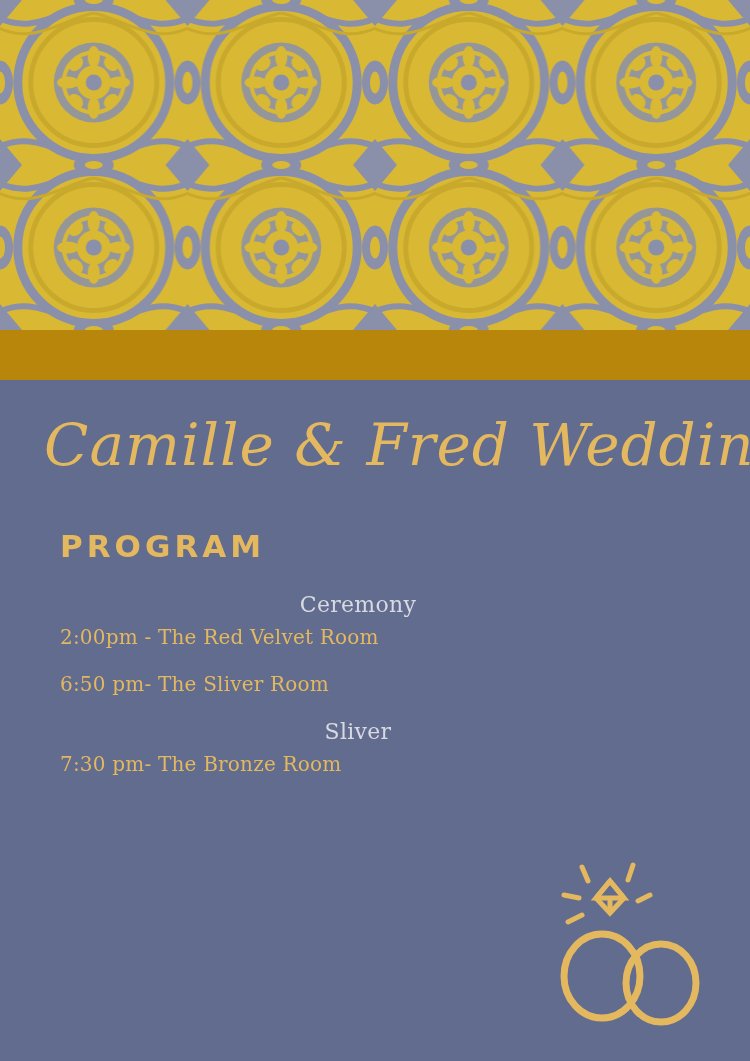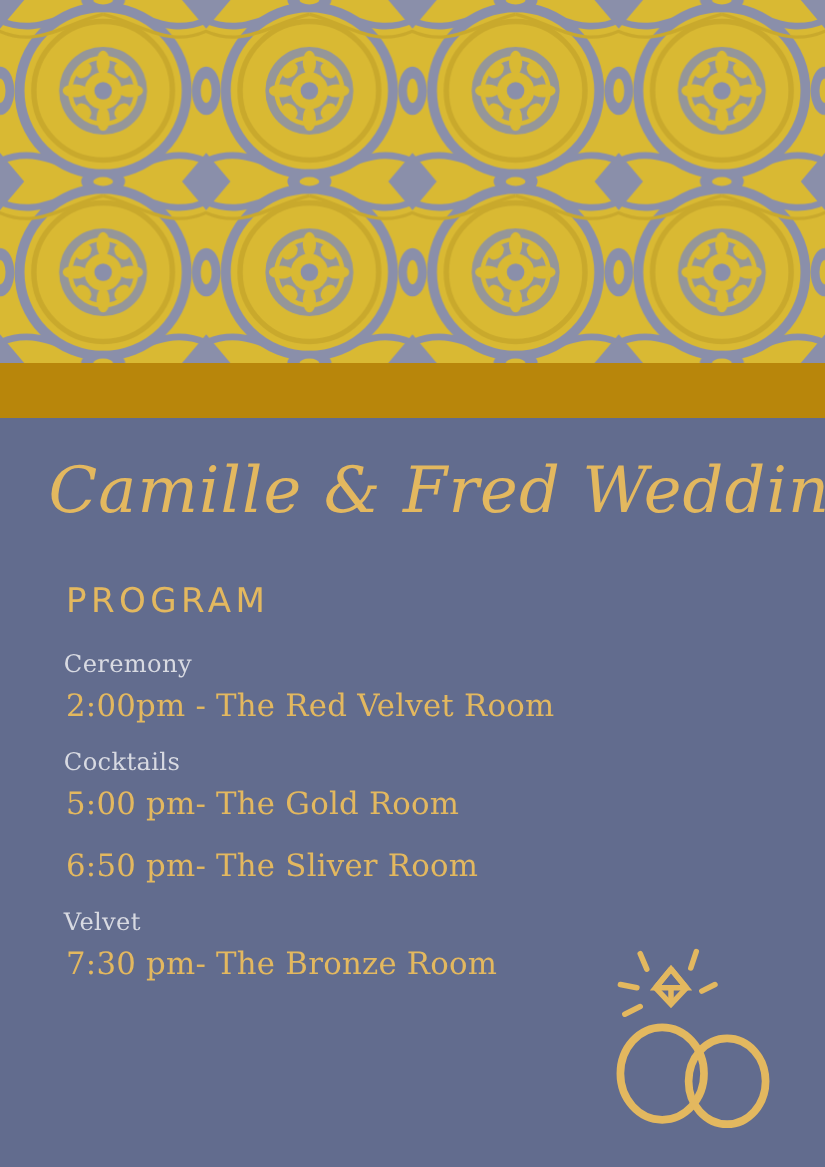--- a/index.html
+++ b/index.html
@@ -58,45 +58,46 @@
     color: #e3b85f;
     letter-spacing: 1px;
     white-space: nowrap;
   }
   .program-label {
     position: absolute;
     left: 60px;
     top: 528px;
     font-family: "DejaVu Sans", sans-serif;
     font-size: 31px;
-    font-weight: normal;
+    font-weight: bold;
     letter-spacing: 4px;
     color: #e3b85f;
   }
 
   
   .program-list {
     position: absolute;
     left: 58px;
     top: 592px;
     width: 600px;
   }
   .program-item {
     margin-bottom: 23px;
   }
   .item-name {
     font-family: "DejaVu Serif", serif;
     font-size: 22px;
     color: #d8dae2;
     letter-spacing: 0.3px;
     margin-bottom: 8px;
+    text-align: center;
   }
   .item-detail {
     font-family: "DejaVu Serif", serif;
-    font-size: 28px;
+    font-size: 20px;
     color: #e3b85f;
     letter-spacing: 0.2px;
     padding-left: 2px;
   }
 
   
   .rings {
     position: absolute;
     right: 22px;
     bottom: 28px;
@@ -175,31 +176,27 @@
 
   <div class="program-label">PROGRAM</div>
 
   <div class="program-list">
 
     <div class="program-item">
       <div class="item-name">Ceremony</div>
       <div class="item-detail"> 2:00pm - The Red Velvet Room</div>
     </div>
 
-    <div class="program-item">
-      <div class="item-name">Cocktails</div>
-      <div class="item-detail">5:00 pm- The Gold Room</div>
-    </div>
 
     <div class="program-item">
       <div class="item-detail">6:50 pm- The Sliver Room</div>
     </div>
 
     <div class="program-item">
-      <div class="item-name">Velvet</div>
+      <div class="item-name">Sliver</div>
       <div class="item-detail">7:30 pm- The Bronze Room</div>
     </div>
 
   </div>
 
   <svg class="rings" viewBox="0 0 190 190">
     <g fill="none" stroke="#e3b85f" stroke-width="7">
       <ellipse cx="64" cy="133" rx="38" ry="42"></ellipse>
       <ellipse cx="123" cy="140" rx="35" ry="39"></ellipse>
     </g>

